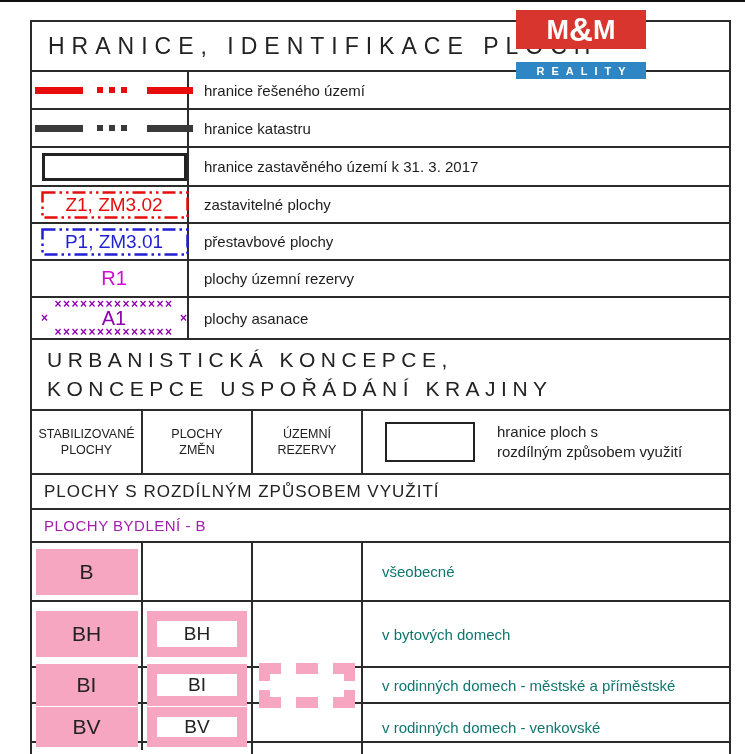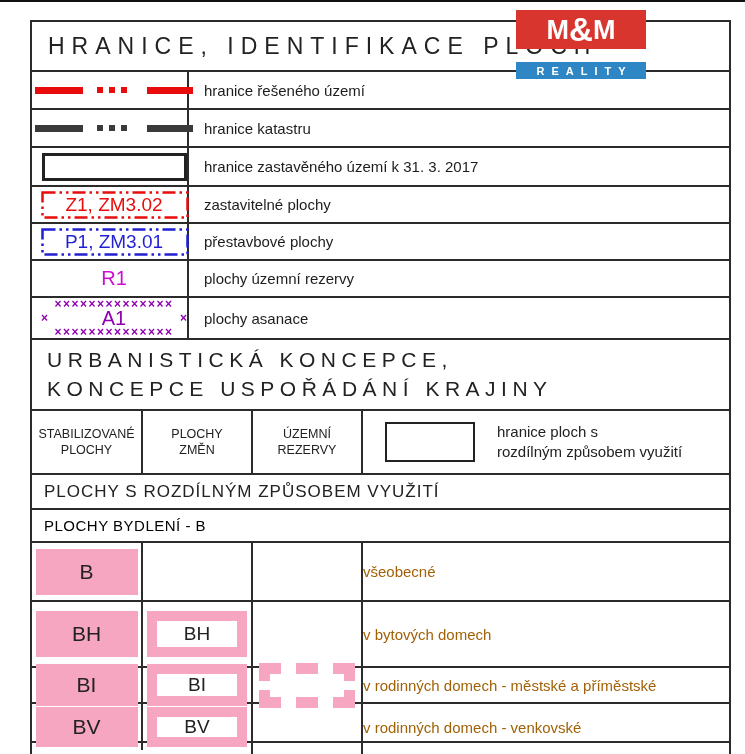--- a/index.html
+++ b/index.html
@@ -64,27 +64,27 @@
              font-size:12.5px; line-height:1.3; text-align:center; border-right:2px solid #2b2b2b; color:#222; }
   .cc1 { width:111px; min-width:111px; }
   .cc2 { width:110px; min-width:110px; }
   .cc3 { width:110px; min-width:110px; }
   .cc4 { flex:1; flex-direction:row; justify-content:flex-start; border-right:none; }
   .bnd-rect { width:90px; height:40px; border:2px solid #222; background:#fff; margin-left:22px; }
   .bnd-label { margin-left:22px; font-size:15px; line-height:1.35; text-align:left; }
 
   .wide-row { align-items:center; }
   .wr1 { height:35px; font-size:17px; letter-spacing:1px; padding-left:12px; color:#222; }
-  .wr2 { height:33px; font-size:15px; letter-spacing:0.5px; padding-left:12px; color:#000000; }
+  .wr2 { height:33px; font-size:15px; letter-spacing:0.5px; padding-left:12px; color:#a21caf; }
 
   
   .area-c1 { width:111px; min-width:111px; border-right:2px solid #2b2b2b; display:flex; align-items:center; justify-content:center; }
   .area-c2 { width:110px; min-width:110px; border-right:2px solid #2b2b2b; display:flex; align-items:center; justify-content:center; }
   .area-c3 { width:110px; min-width:110px; border-right:2px solid #2b2b2b; display:flex; align-items:center; justify-content:center; }
-  .area-c4 { flex:1; display:flex; align-items:center; font-size:15px; color:#a16207; }
+  .area-c4 { flex:1; display:flex; align-items:center; padding-left:19px; font-size:15px; color:#0f766e; }
 
   .pink-solid { width:102px; height:46px; background:var(--pink); display:flex; align-items:center; justify-content:center;
                 font-size:21px; color:#222; }
   .pink-frame { width:100px; height:46px; background:#fff; border:10px solid var(--pink);
                 display:flex; align-items:center; justify-content:center; font-size:19px; color:#222; }
   .pink-dash { width:96px; height:45px; border:11px dashed var(--pink); background:#fff; }
 
   
   .sliver-v { position:absolute; top:741px; width:2px; height:13px; background:#2b2b2b; }
 </style>

